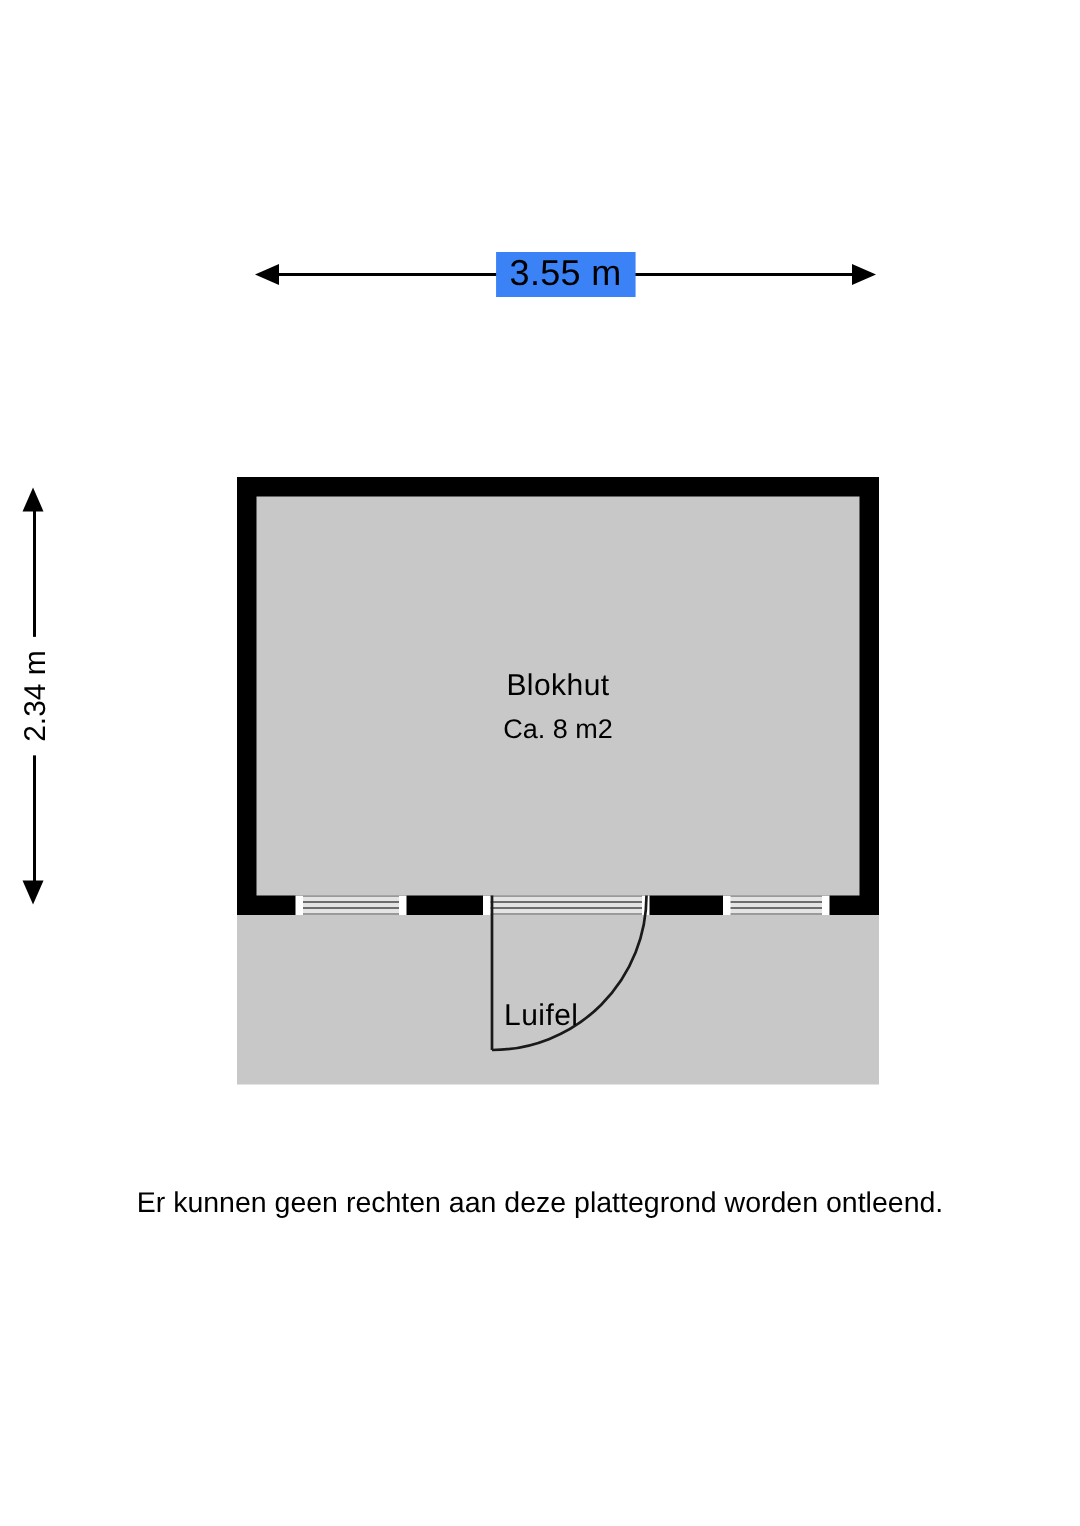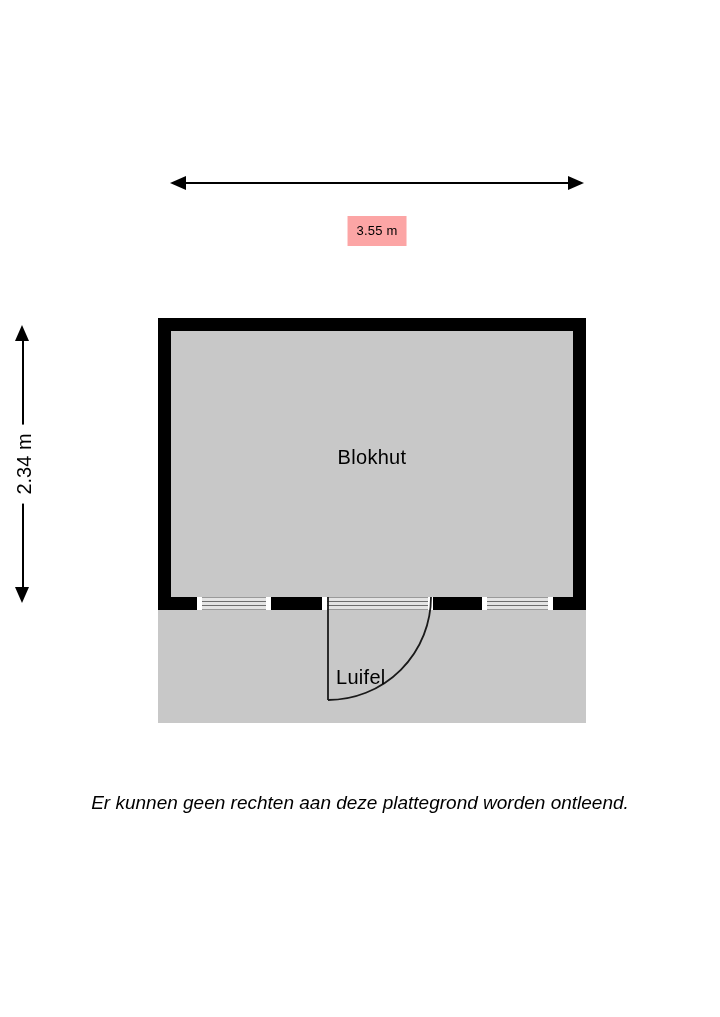--- a/index.html
+++ b/index.html
@@ -58,27 +58,26 @@
     height: 0;
     border-top: 7px solid transparent;
     border-bottom: 7px solid transparent;
     border-left: 16px solid #000;
   }
   .dim-h .label {
     position: absolute;
     left: 50%;
     top: 0px;
     transform: translateX(-50%);
-    background: #fca5a5;
+    background: #3b82f6;
     padding: 0 9px;
-    font-size: 13px;
+    font-size: 24px;
     line-height: 30px;
     letter-spacing: 0.2px;
     white-space: nowrap;
-    margin-top: 48px;
   }
 
   
   .dim-v {
     position: absolute;
     left: 8px;
     top: 325px;
     width: 32px;
     height: 278px;
   }
@@ -234,21 +233,20 @@
     width: 720px;
     text-align: center;
   }
   .disclaimer .line1 {
     font-size: 19px;
     line-height: 28px;
   }
   .disclaimer .line2 {
     font-size: 19px;
     line-height: 28px;
-    font-style: italic;
   }
 </style>
 </head>
 <body>
 
 <div id="floorplan-root">
 
   <div class="dim-h">
     <div class="arrow-left"></div>
     <div class="line"></div>
@@ -264,20 +262,21 @@
   </div>
 
   <div class="canopy"></div>
 
   <div class="building">
     <div class="wall-shell"></div>
     <div class="room-floor"></div>
 
     <div class="room-label">
       <div class="name">Blokhut</div>
+      <div class="area">Ca. 8 m2</div>
     </div>
 
     <div class="opening" style="left:39px; width:74px;">
       <div class="glazing"></div>
     </div>
     <div class="opening" style="left:164px; width:111px;">
       <div class="glazing"></div>
     </div>
     <div class="opening" style="left:324px; width:71px;">
       <div class="glazing"></div>

